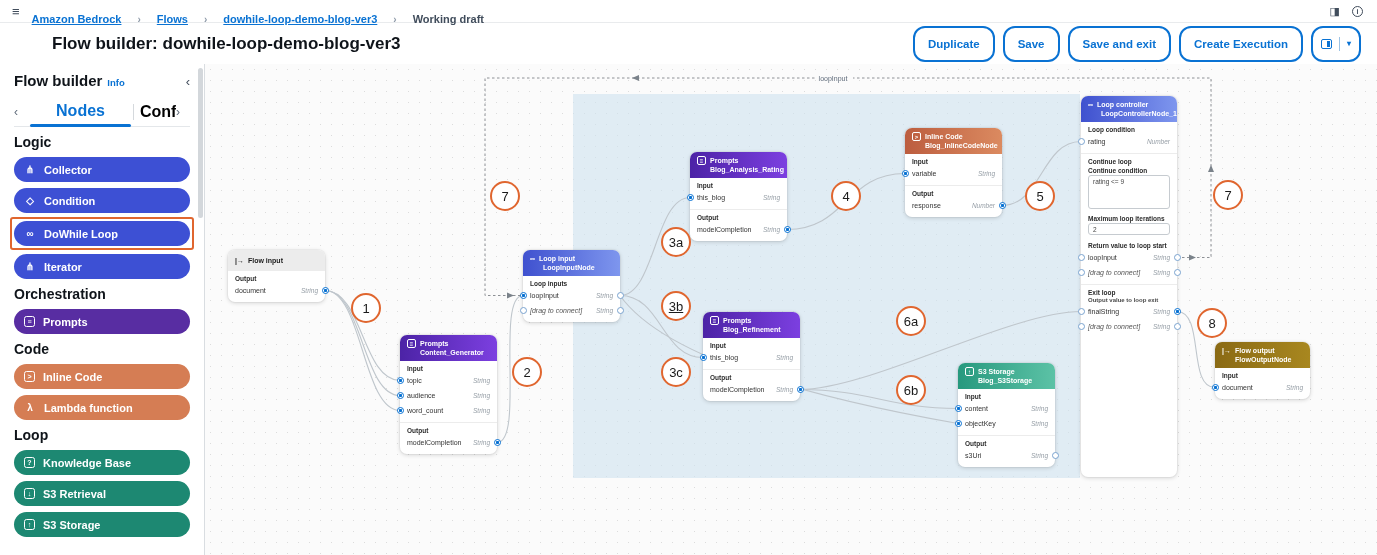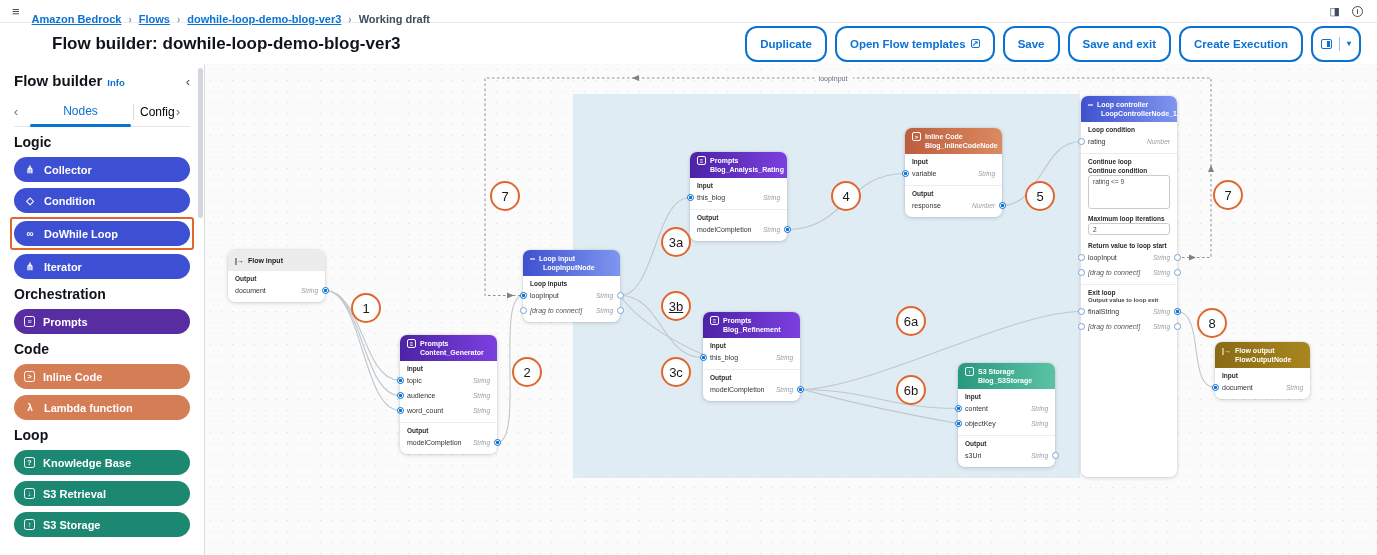--- a/index.html
+++ b/index.html
@@ -4,21 +4,21 @@
 <style>
   * { margin:0; padding:0; box-sizing:border-box; }
   html,body { width:1377px; height:555px; overflow:hidden; background:#fff;
     font-family:"Liberation Sans", sans-serif; }
   .app { position:relative; width:1377px; height:555px; }
 
   
   .topbar { height:23px; display:flex; align-items:center; padding:0 14px 0 12px;
     border-bottom:1px solid #e9ebed; background:#fff; }
   .burger { font-size:13px; color:#414d5c; margin-right:12px; cursor:pointer; }
-  .crumbs { display:flex; align-items:center; gap:7px; font-size:11px; font-weight:bold; flex:1;margin-top:16px; }
+  .crumbs { display:flex; align-items:center; gap:16px; font-size:11px; font-weight:bold; flex:1;margin-top:16px; }
   .crumb-link { color:#0972d3; text-decoration:underline; cursor:pointer; }
   .crumb-cur { color:#414d5c; }
   .crumb-sep { color:#8d99a8; font-size:10px; font-weight:bold; }
   .top-icons { display:flex; align-items:center; gap:12px; color:#414d5c; }
   .tp-ico { font-size:11px; cursor:pointer; }
   .info-circ { width:11px; height:11px; border:1.2px solid #414d5c; border-radius:50%;
     font-size:7px; display:grid; place-items:center; font-weight:bold; cursor:pointer; }
 
   
   .titlebar { height:41px; display:flex; align-items:center; padding:0 16px;margin-left:36px; }
@@ -40,21 +40,21 @@
   .main { position:absolute; top:64px; left:0; right:0; bottom:0; display:flex; }
   .sidebar { width:205px; background:#fff; border-right:1px solid #d9dde1; position:relative;
     padding:8px 14px 0 14px; }
   .sb-head { display:flex; align-items:baseline; gap:5px; }
   .sb-title { font-size:15px; font-weight:bold; color:#0f141a; }
   .sb-info { font-size:9.5px; font-weight:bold; color:#0972d3; cursor:pointer; }
   .sb-collapse { margin-left:auto; font-size:13px; color:#414d5c; cursor:pointer; }
   .sb-tabs { display:flex; align-items:center; height:30px; margin-top:8px;
     border-bottom:1px solid #e4e7ea; position:relative; }
   .tab-chev { font-size:12px; color:#5f6b7a; width:14px; cursor:pointer; }
-  .tab { font-size:12px; font-weight:normal; cursor:pointer; }
+  .tab { font-size:16px; font-weight:bold; cursor:pointer; }
   .tab-active { color:#0972d3; flex:1; text-align:center; position:relative; height:100%; line-height:28px; }
   .tab-active::after { content:""; position:absolute; left:2px; right:2px; bottom:-1px; height:3px;
     background:#0972d3; border-radius:2px; }
   .tab-div { width:1px; height:16px; background:#d5d9dd; }
   .tab-more { color:#000000; width:42px; overflow:hidden; white-space:nowrap; padding-left:6px; }
   .sb-section-label { font-size:14px; font-weight:bold; color:#0f141a; margin:7px 0 7px; }
   .sb-pill { height:25px; border-radius:13px; color:#fff; font-size:11px; font-weight:bold;
     display:flex; align-items:center; gap:8px; padding:0 10px; margin-bottom:6px; cursor:pointer; }
   .theme-blue { background:#3d50d4; } .theme-purple { background:#582da2; }
   .theme-orange { background:#d57d54; } .theme-teal { background:#1d8872; }
@@ -128,21 +128,20 @@
     <div class="top-icons">
         <span class="tp-ico">◨</span>
         <span class="info-circ">i</span>
       </div>
   </div>
 
   <div class="titlebar">
     <h1 class="page-title">Flow builder: dowhile-loop-demo-blog-ver3</h1>
     <div class="actions">
         <button class="pill">Duplicate</button>
-        <button class="pill">Open Flow templates<span class="ext-ico">↗</span></button>
         <button class="pill">Save</button>
         <button class="pill">Save and exit</button>
         <button class="pill">Create Execution</button>
         <button class="pill split">
           <span class="panel-ico"></span>
           <span class="split-div"></span>
           <span class="caret">▾</span>
         </button>
       </div>
   </div>

